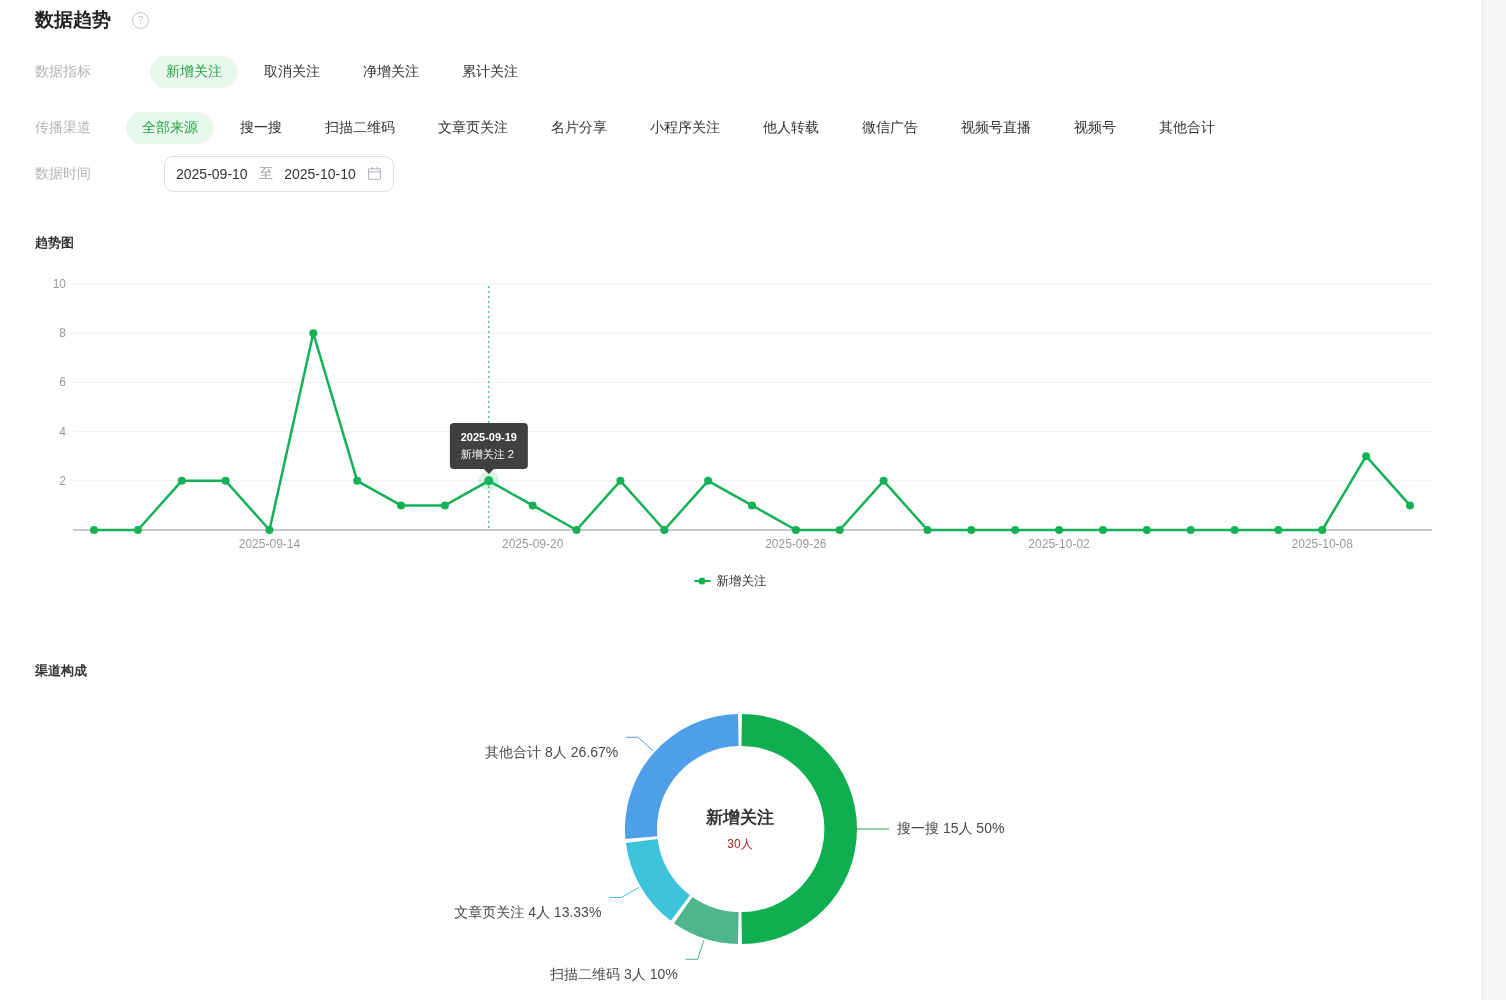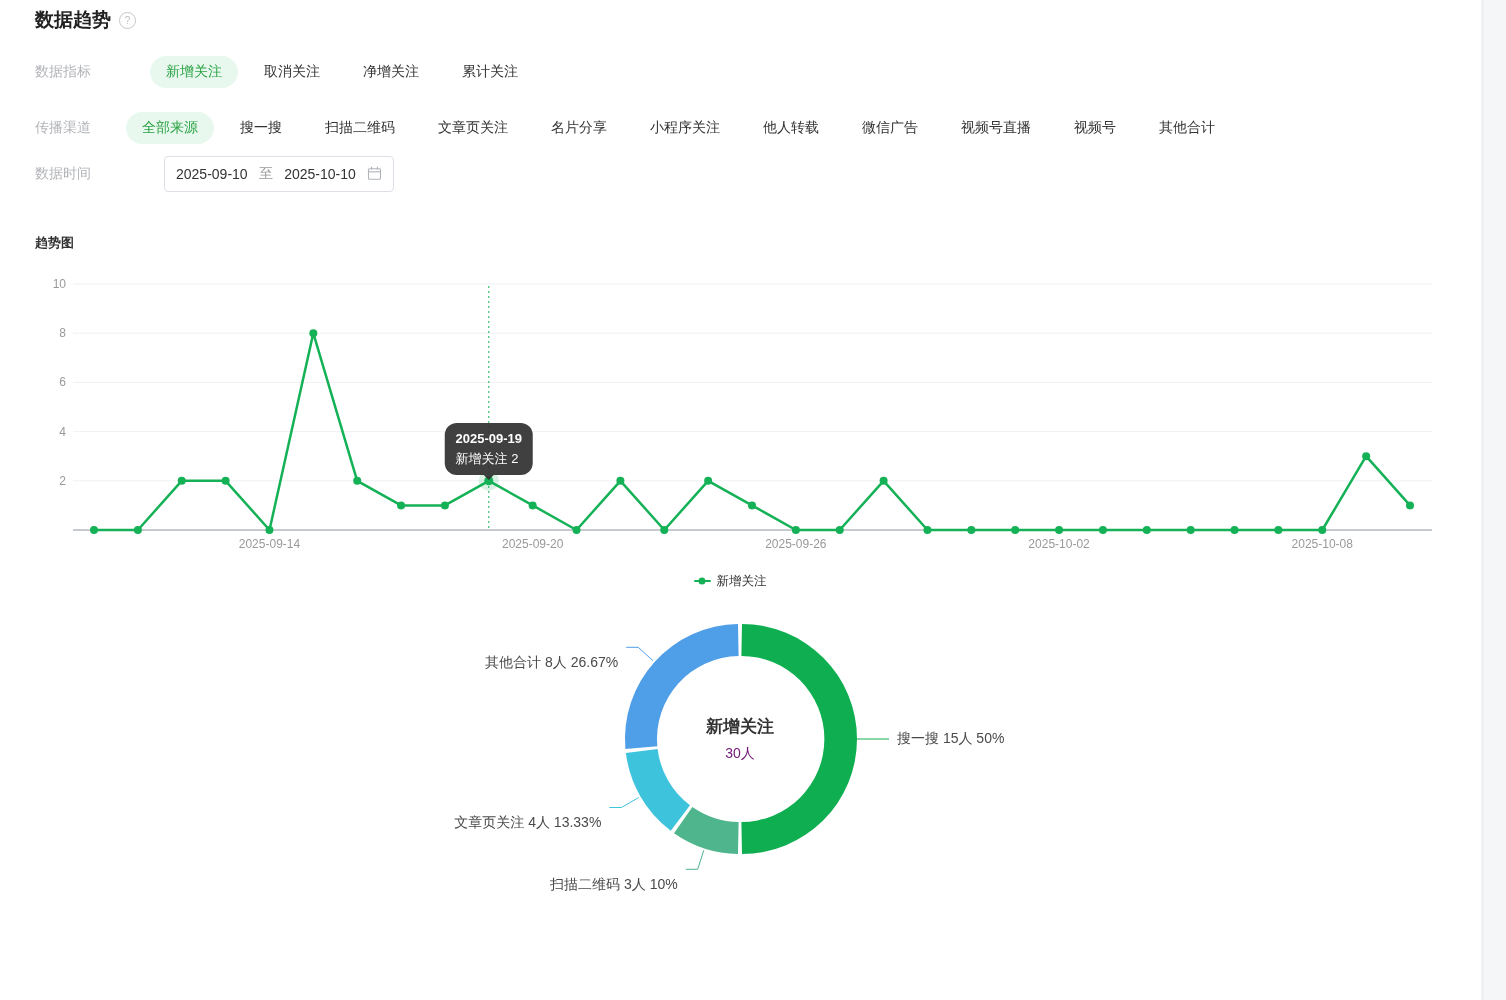--- a/index.html
+++ b/index.html
@@ -4,60 +4,60 @@
 <style>
   html,body{margin:0;padding:0;}
   body{
     width:1506px;height:1000px;overflow:hidden;position:relative;
     background:#fff;color:#333;
     font-family:"Liberation Sans","DejaVu Sans",sans-serif;
   }
   .scroll-strip{position:absolute;top:0;right:0;width:25px;height:100%;
     background:#F5F6F8;border-left:3px solid #EFF0F2;box-sizing:border-box;}
   .page{padding:8px 0 0 35px;}
-  .page-title-row{display:flex;align-items:center;gap:8px;}
+  .page-title-row{display:flex;align-items:center;gap:21px;}
   .page-title{font-size:19px;font-weight:bold;color:#222;line-height:24px;}
   .help-icon{width:15px;height:15px;border:1px solid #C6C6C6;border-radius:50%;
     color:#C0C0C0;font-size:10px;line-height:15px;text-align:center;flex:none;}
   .filter-row{display:flex;align-items:center;margin-top:23px;height:33px;}
   .filter-row.first{gap:24px;}
   .filter-label{width:91px;flex:none;color:#B3B5B9;font-size:14px;}
   .filter-items{display:flex;align-items:center;gap:43px;font-size:14px;}
   .tab{color:#333;white-space:nowrap;cursor:pointer;}
   .tab.selected{background:#E8F8EE;color:#2BA245;padding:7px 16px;
     border-radius:17px;margin-right:-17px;}
   .date-box{display:inline-flex;align-items:center;justify-content:space-between;
     width:230px;height:36px;box-sizing:border-box;border:1px solid #DCDFE6;
-    border-radius:4px;padding:0 11px;font-size:14px;margin-top:23px;cursor:pointer;}
+    border-radius:9px;padding:0 11px;font-size:14px;margin-top:23px;cursor:pointer;}
   .date-val{color:#333;}
   .date-sep{color:#999;}
   .section-title{font-size:13px;font-weight:bold;color:#333;}
   .trend-title{margin-top:54px;}
   .chart-wrap{position:relative;width:1460px;height:290px;margin:19px 0 0 -35px;}
   .tooltip{position:absolute;top:152px;transform:translateX(-50%);
-    background:rgba(50,50,50,0.93);color:#fff;border-radius:12px;
-    padding:6px 11px;font-size:13px;line-height:1.55;white-space:nowrap;z-index:3;}
+    background:rgba(50,50,50,0.93);color:#fff;border-radius:4px;
+    padding:6px 11px;font-size:11px;line-height:1.55;white-space:nowrap;z-index:3;}
   .tooltip::after{content:"";position:absolute;left:50%;bottom:-5px;
     transform:translateX(-50%);border:5px solid transparent;
     border-top-color:rgba(50,50,50,0.93);border-bottom:none;}
   .tooltip-date{font-weight:bold;}
   .legend-row{width:1460px;margin-left:-35px;margin-top:7px;text-align:center;}
   .legend-item{display:inline-flex;align-items:center;gap:6px;font-size:12.5px;color:#333;cursor:pointer;}
   .legend-marker{position:relative;width:17px;height:2px;border-radius:1px;background:#14B156;}
   .legend-marker .legend-dot{position:absolute;left:50%;top:50%;width:7px;height:7px;
     border-radius:50%;background:#14B156;transform:translate(-50%,-50%);}
   .pie-section-title{margin-top:72px;}
   .donut-wrap{position:relative;width:1460px;height:297px;margin-left:-35px;}
   .pie-label{position:absolute;font-size:14px;color:#4a4a4a;white-space:nowrap;
     transform:translateY(-50%);}
   .pie-label.left{transform:translate(-100%,-50%);margin-top:16px;}
   .center-label{position:absolute;left:740px;top:149px;transform:translate(-50%,-50%);
     text-align:center;}
   .center-title{font-size:17px;font-weight:bold;color:#333;}
-  .center-value{font-size:14px;color:#701a75;margin-top:7px;}
+  .center-value{font-size:12px;color:#b91c1c;margin-top:7px;}
   svg text{font-family:"Liberation Sans","DejaVu Sans",sans-serif;}
 </style>
 </head>
 <body>
 
 <div class="page">
 
   <div class="page-title-row">
     <span class="page-title">数据趋势</span>
     <span class="help-icon">?</span>
@@ -168,20 +168,21 @@
 
   <div class="legend-row">
     <span class="legend-item">
       <span class="legend-marker">
           <span class="legend-dot"></span>
         </span>
       <span>新增关注</span>
     </span>
   </div>
 
+  <div class="section-title pie-section-title">渠道构成</div>
 
   <div class="donut-wrap" id="donut-wrap">
     <svg id="donut-svg" width="1460" height="297">
         <path d="M 742.0 34.0 A 115 115 0 0 1 742.0 264.0 L 741.4 232.0 A 83 83 0 0 0 741.4 66.0 Z" fill="#0FAF51"></path>
         <polyline points="857.0 149.0 877.0 149.0 889.0 149.0" fill="none" stroke="#0FAF51" stroke-width="1"></polyline>
         <path d="M 738.0 264.0 A 115 115 0 0 1 674.0 243.2 L 692.4 217.0 A 83 83 0 0 0 738.6 232.0 Z" fill="#4FB58C"></path>
         <polyline points="703.8 260.3 697.7 279.3 685.7 279.3" fill="none" stroke="#4FB58C" stroke-width="1"></polyline>
         <path d="M 670.8 240.8 A 115 115 0 0 1 625.9 163.0 L 657.6 159.1 A 83 83 0 0 0 690.0 215.3 Z" fill="#3EC3DC"></path>
         <polyline points="638.7 207.5 621.4 217.5 609.4 217.5" fill="none" stroke="#3EC3DC" stroke-width="1"></polyline>
         <path d="M 625.4 159.0 A 115 115 0 0 1 738.0 34.0 L 738.6 66.0 A 83 83 0 0 0 657.3 156.3 Z" fill="#4F9EE8"></path>

